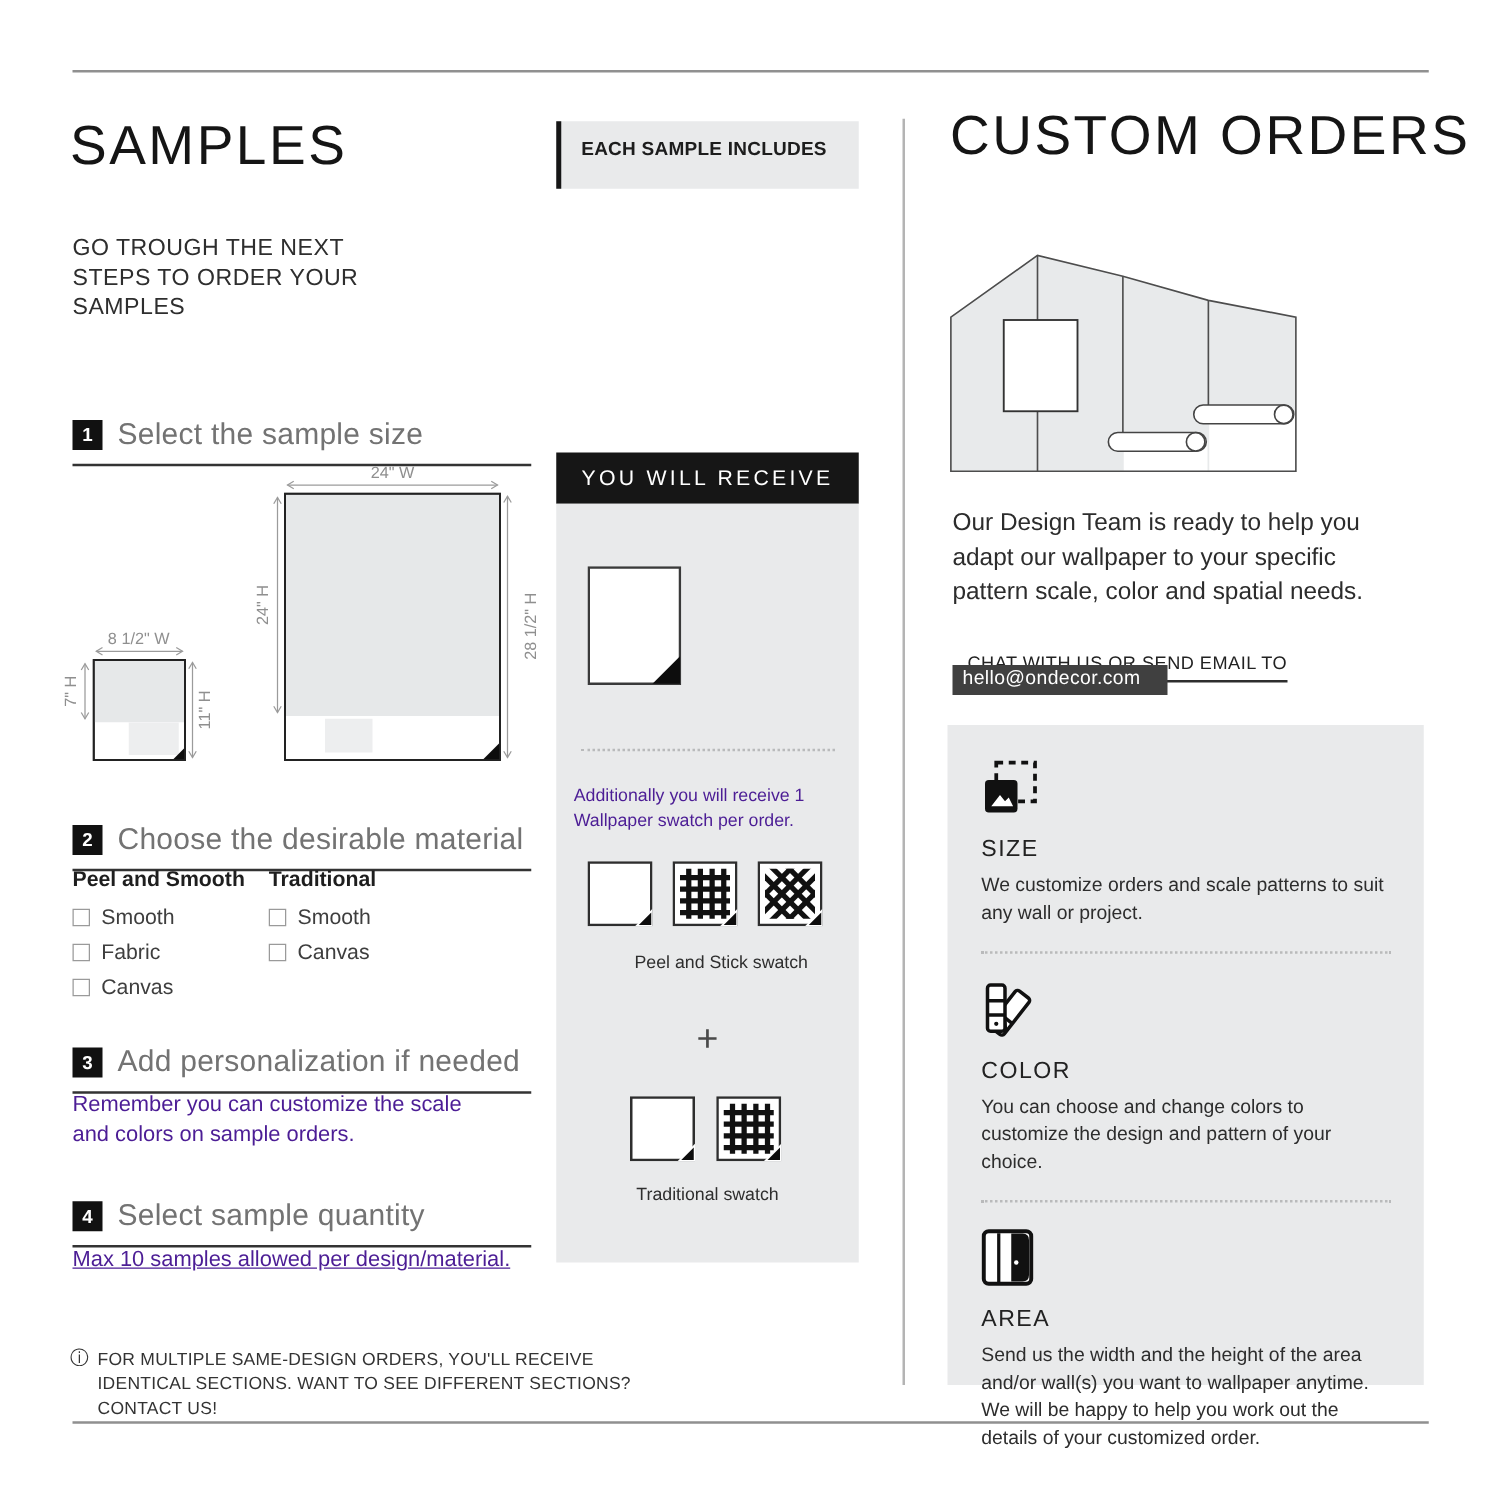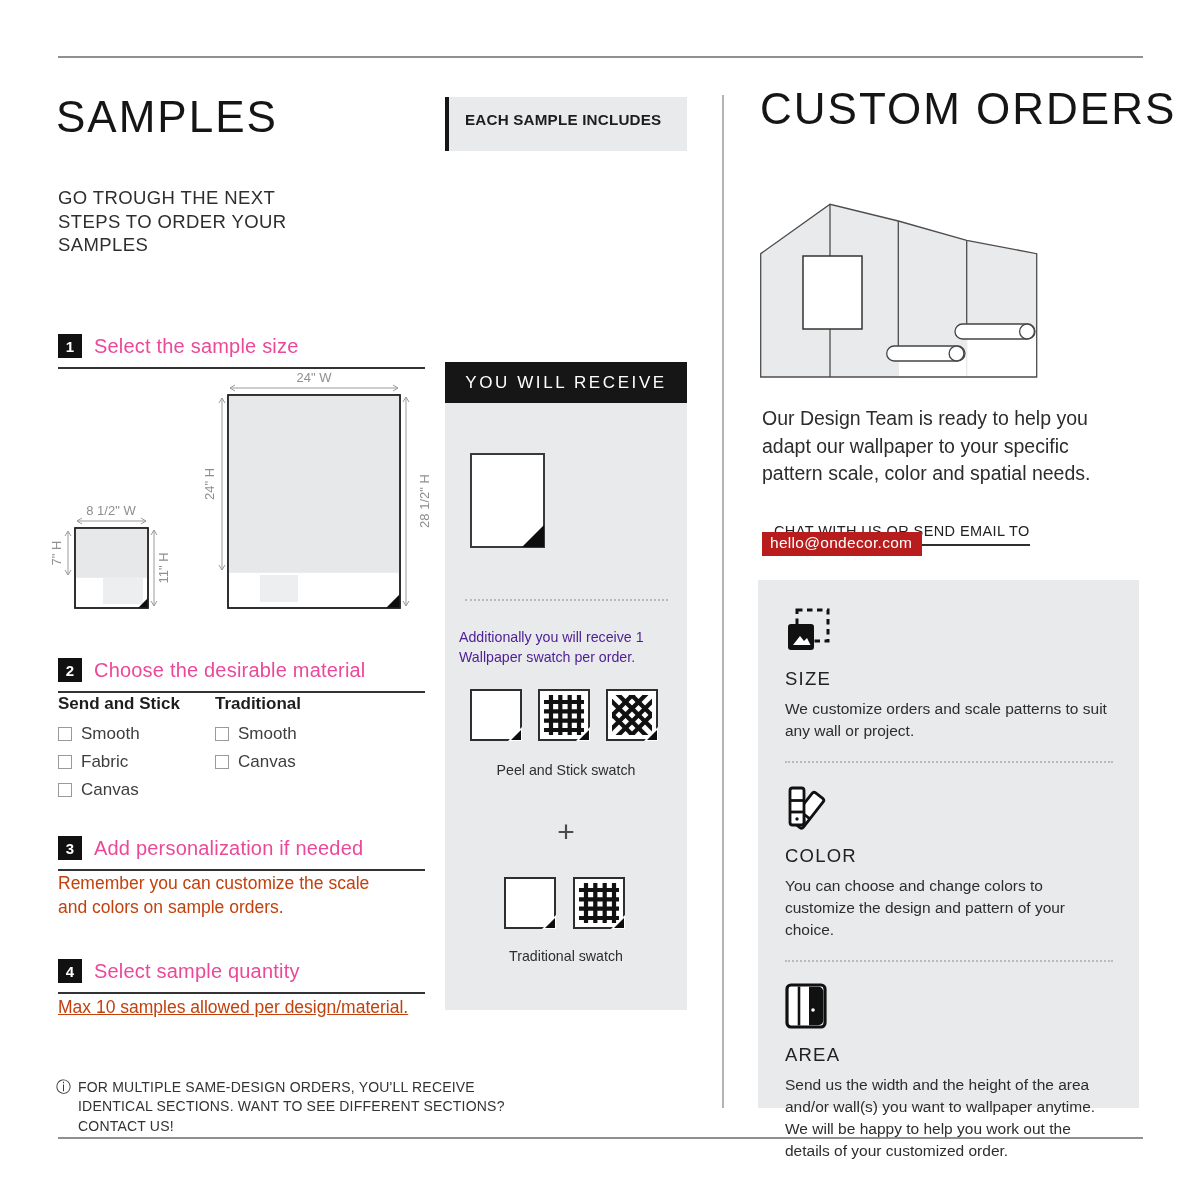--- a/index.html
+++ b/index.html
@@ -24,55 +24,55 @@
   
   .includes{position:absolute;left:445px;top:97px;width:242px;box-sizing:border-box;background:#e9eaeb;border-left:4px solid #161616;padding:14px 12px 16px 16px;}
   .includes h3{margin:0 0 7px;font-size:15.2px;font-weight:700;letter-spacing:.2px;color:#1d1d1d;}
   .includes ul{margin:0;padding:0;list-style:none;}
   .includes li{position:relative;padding-left:9px;font-size:14.6px;line-height:1.35;color:#2d2d2d;}
   .includes li::before{content:"-";position:absolute;left:0;}
 
   
   .step-head{position:absolute;left:58px;width:367px;display:flex;align-items:center;gap:12px;border-bottom:2px solid #333;padding-bottom:9px;box-sizing:border-box;}
   .step-num{flex:none;width:24px;height:24px;background:#111;color:#fff;display:flex;align-items:center;justify-content:center;font-size:15px;font-weight:700;}
-  .step-label{font-size:20px;color:#ec4899;letter-spacing:.2px;white-space:nowrap;}
+  .step-label{font-size:24px;color:#737373;letter-spacing:.2px;white-space:nowrap;}
   .s1{top:334px;} .s2{top:658px;} .s3{top:836px;} .s4{top:959px;}
 
   
   .mat-col{position:absolute;top:694px;}
   .mat-col.c1{left:58px;} .mat-col.c2{left:215px;}
   .mat-title{font-size:17px;font-weight:700;color:#1e1e1e;margin:0 0 10px;}
   .opt{display:flex;align-items:center;margin-bottom:8px;font-size:17px;color:#3e3e3e;}
   .cb{flex:none;width:12px;height:12px;border:1.5px solid #9a9a9a;margin-right:9px;background:#fff;}
 
-  .note{position:absolute;left:58px;margin:0;font-size:17.5px;line-height:1.35;color:#c2410c;}
+  .note{position:absolute;left:58px;margin:0;font-size:17.5px;line-height:1.35;color:#4c1d95;}
   .note.n3{top:872px;width:345px;} .note.n4{top:996px;width:375px;text-decoration:underline;}
 
   .foot{position:absolute;left:56px;top:1078px;width:485px;display:flex;gap:7px;align-items:flex-start;}
   .foot .ic{flex:none;font-size:15px;line-height:1.2;color:#333;}
   .foot .tx{font-size:14px;line-height:1.38;letter-spacing:.2px;color:#333;}
 
   
   .receive-bar{position:absolute;left:445px;top:362px;width:242px;height:41px;background:#161616;color:#fff;display:flex;align-items:center;justify-content:center;font-size:17px;letter-spacing:2.6px;white-space:nowrap;}
   .receive-panel{position:absolute;left:445px;top:403px;width:242px;height:607px;background:#e9eaeb;}
   .rp{position:absolute;}
   .amount-text{left:113px;top:66px;width:122px;font-size:14.2px;line-height:1.38;color:#2e2e2e;}
   .dotline{border-top:2px dotted #b9babb;}
   .rp.div1{left:20px;top:196px;width:203px;}
   .additional{left:14px;top:225px;width:214px;text-align:left;font-size:14.2px;line-height:1.4;color:#4c1d95;}
   .sw-row1{left:25px;top:286px;display:flex;gap:16px;}
   .sw-row2{left:59px;top:474px;display:flex;gap:17px;}
   .sw-label{left:0;width:242px;text-align:center;font-size:14.2px;line-height:1.4;color:#2e2e2e;}
-  .lab1{top:358px;} .lab2{top:544px;}
+  .lab1{top:358px;margin-left:11px;} .lab2{top:544px;}
   .plus{left:0;top:412px;width:242px;text-align:center;font-size:30px;font-weight:400;color:#4a4a4a;}
 
   
   .custom-par{position:absolute;left:762px;top:405px;width:360px;margin:0;font-size:19.5px;line-height:1.42;color:#2c2c2c;}
   .chat{position:absolute;left:762px;top:511px;margin:12px;font-size:14.5px;letter-spacing:.4px;color:#222;border-bottom:2px solid #2e2e2e;padding-bottom:5px;}
-  .email-badge{position:absolute;left:762px;top:532px;background:#b91c1c;color:#fff;font-size:15.5px;padding:2px 10px 4px 8px;letter-spacing:.3px;}
+  .email-badge{position:absolute;left:762px;top:532px;background:#404040;color:#fff;font-size:15.5px;padding:2px 22px 4px 8px;letter-spacing:.3px;}
 
   .custom-box{position:absolute;left:758px;top:580px;width:381px;height:528px;box-sizing:border-box;background:#e9eaeb;padding:27px 26px 0 27px;}
   .sec-title{margin:15px 0 8px;font-size:18.5px;font-weight:400;letter-spacing:1.2px;color:#222;}
   .sec-text{margin:0;width:332px;font-size:15.5px;line-height:1.42;color:#2d2d2d;}
   .sec-div{border-top:2px dotted #b9babb;margin:19px 0 21px;width:328px;}
 </style>
 </head>
 <body>
 
 <div class="page">
@@ -132,21 +132,21 @@
       <text transform="rotate(-90 17 183)" x="17" y="183">7" H</text>
       <text transform="rotate(-90 124 198)" x="124" y="198">11" H</text>
     </g>
   </svg>
 
   <div class="step-head s2">
     <span class="step-num">2</span>
     <span class="step-label">Choose the desirable material</span>
   </div>
   <div class="mat-col c1">
-    <p class="mat-title">Send and Stick</p>
+    <p class="mat-title">Peel and Smooth</p>
     <div class="opt">
       <span class="cb"></span>
       <span>Smooth</span>
     </div>
     <div class="opt">
       <span class="cb"></span>
       <span>Fabric</span>
     </div>
     <div class="opt">
       <span class="cb"></span>

